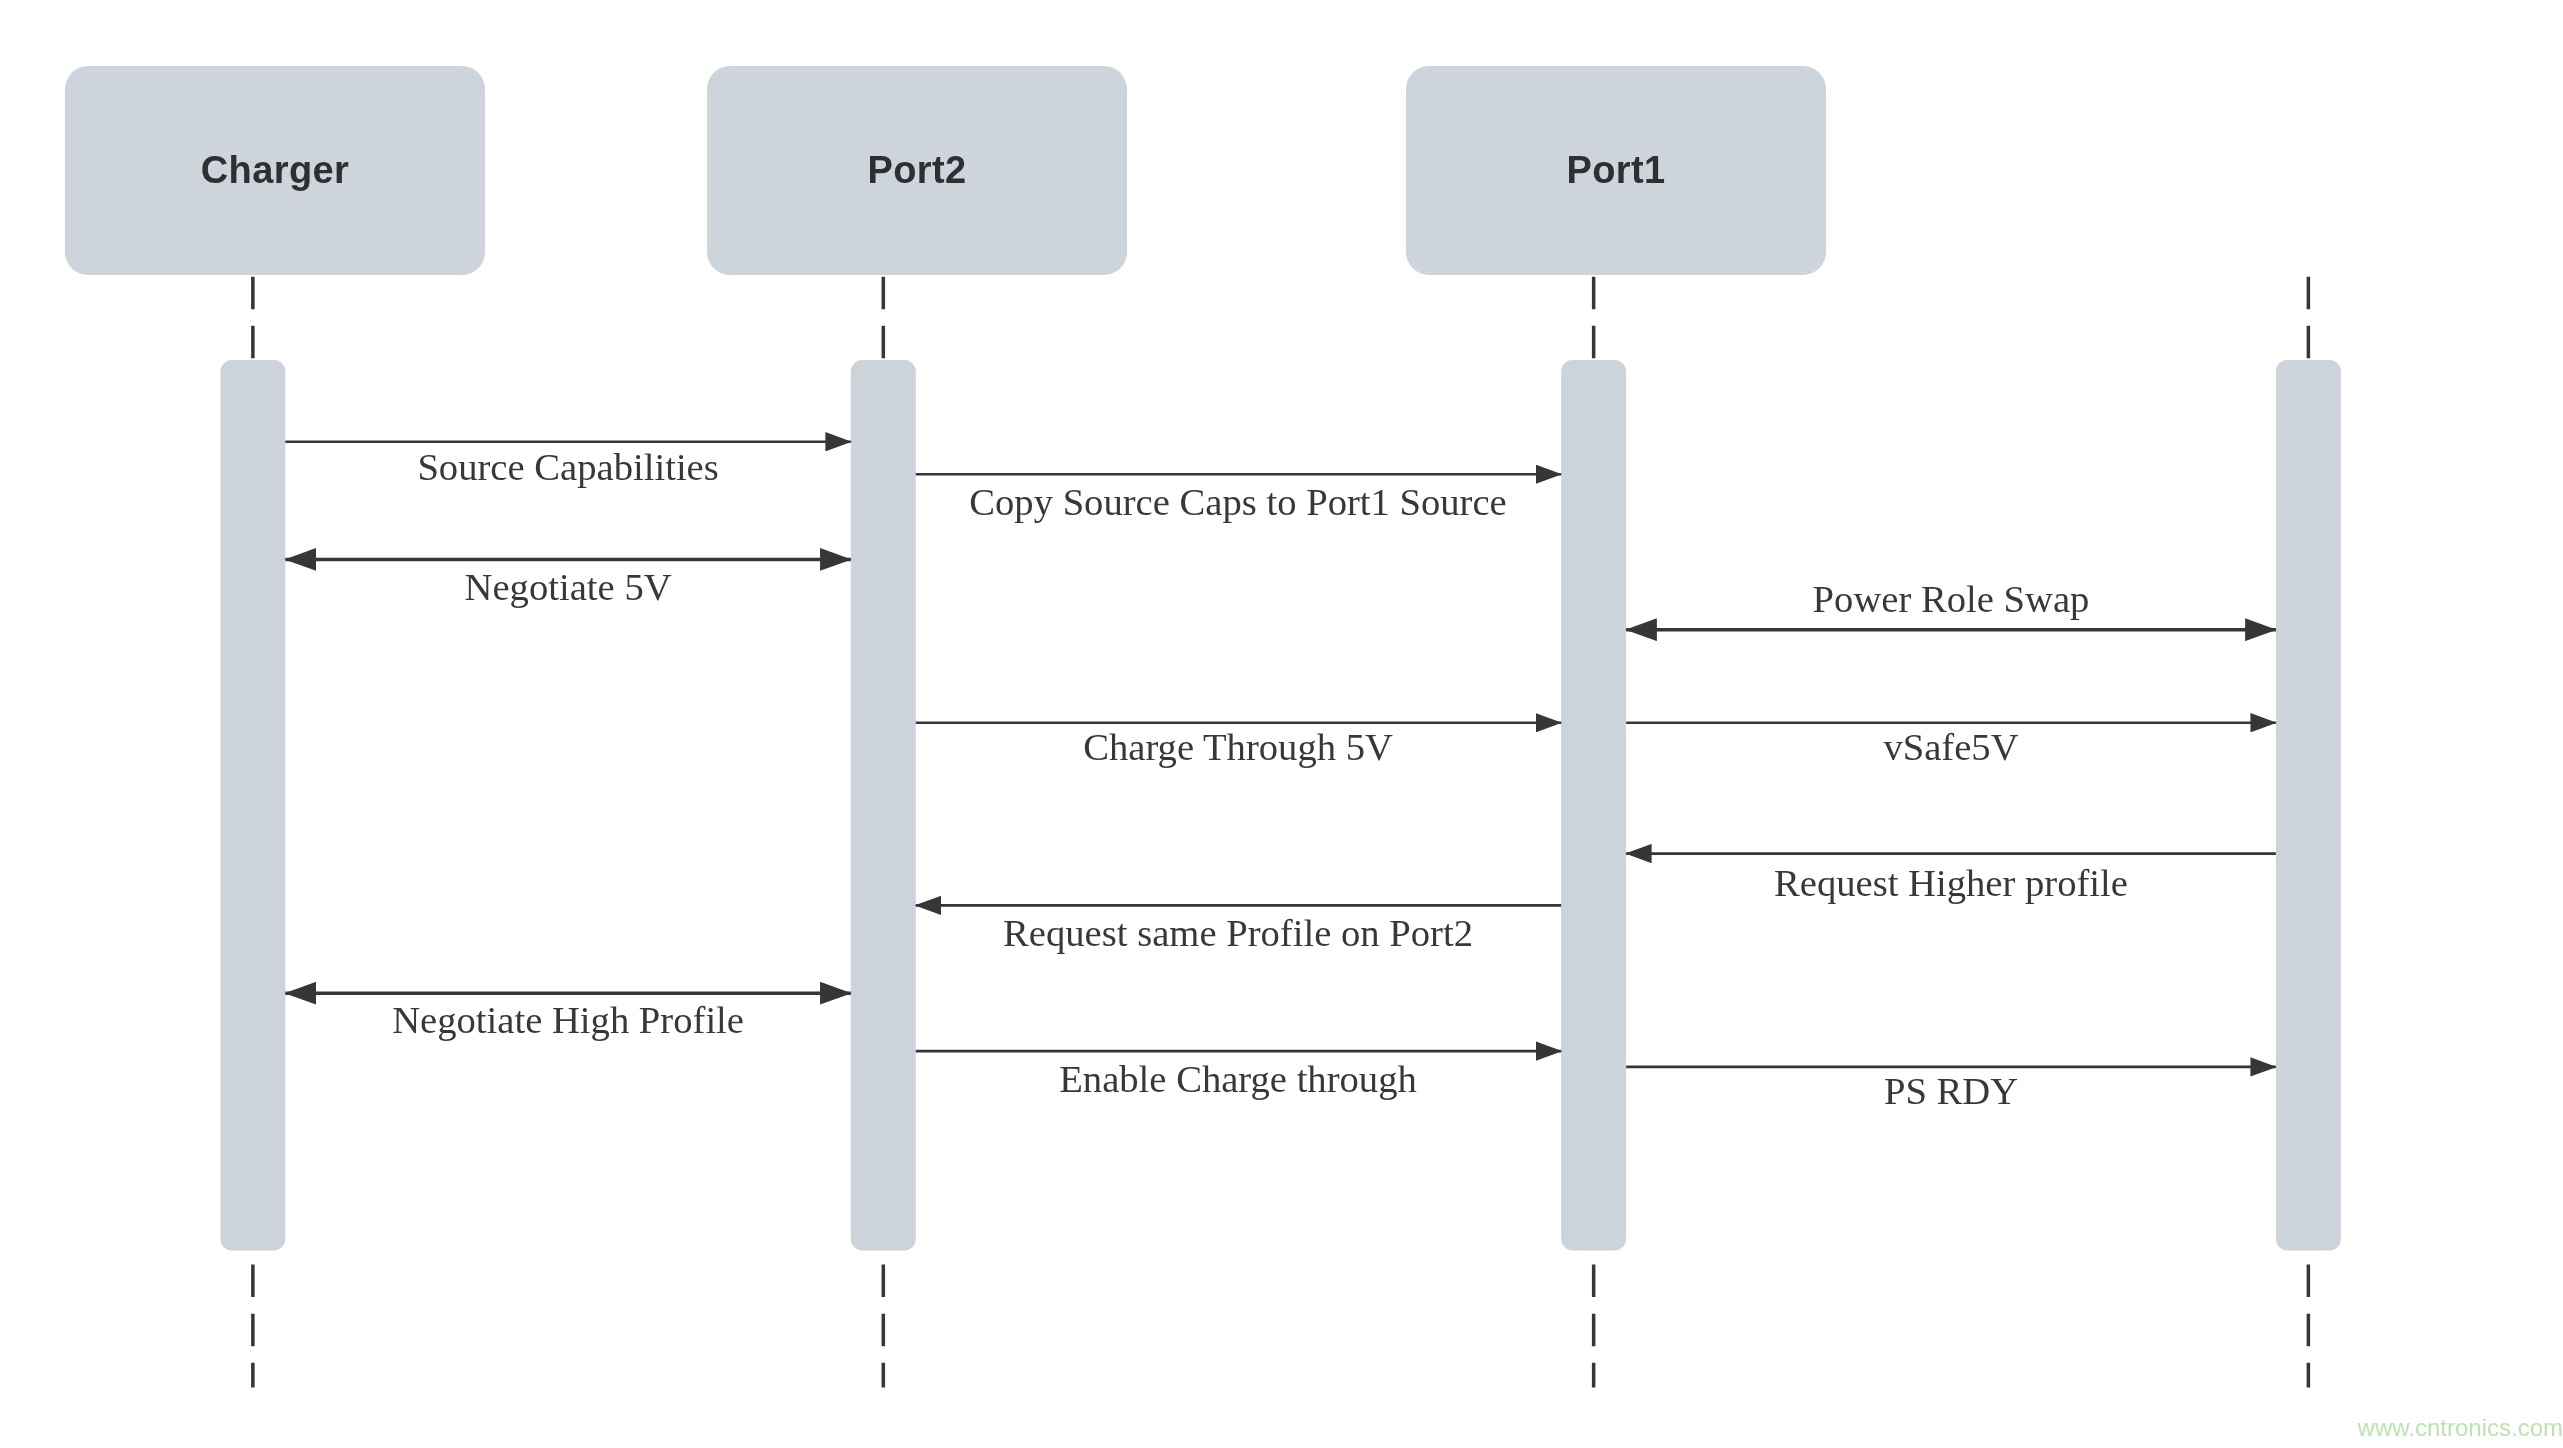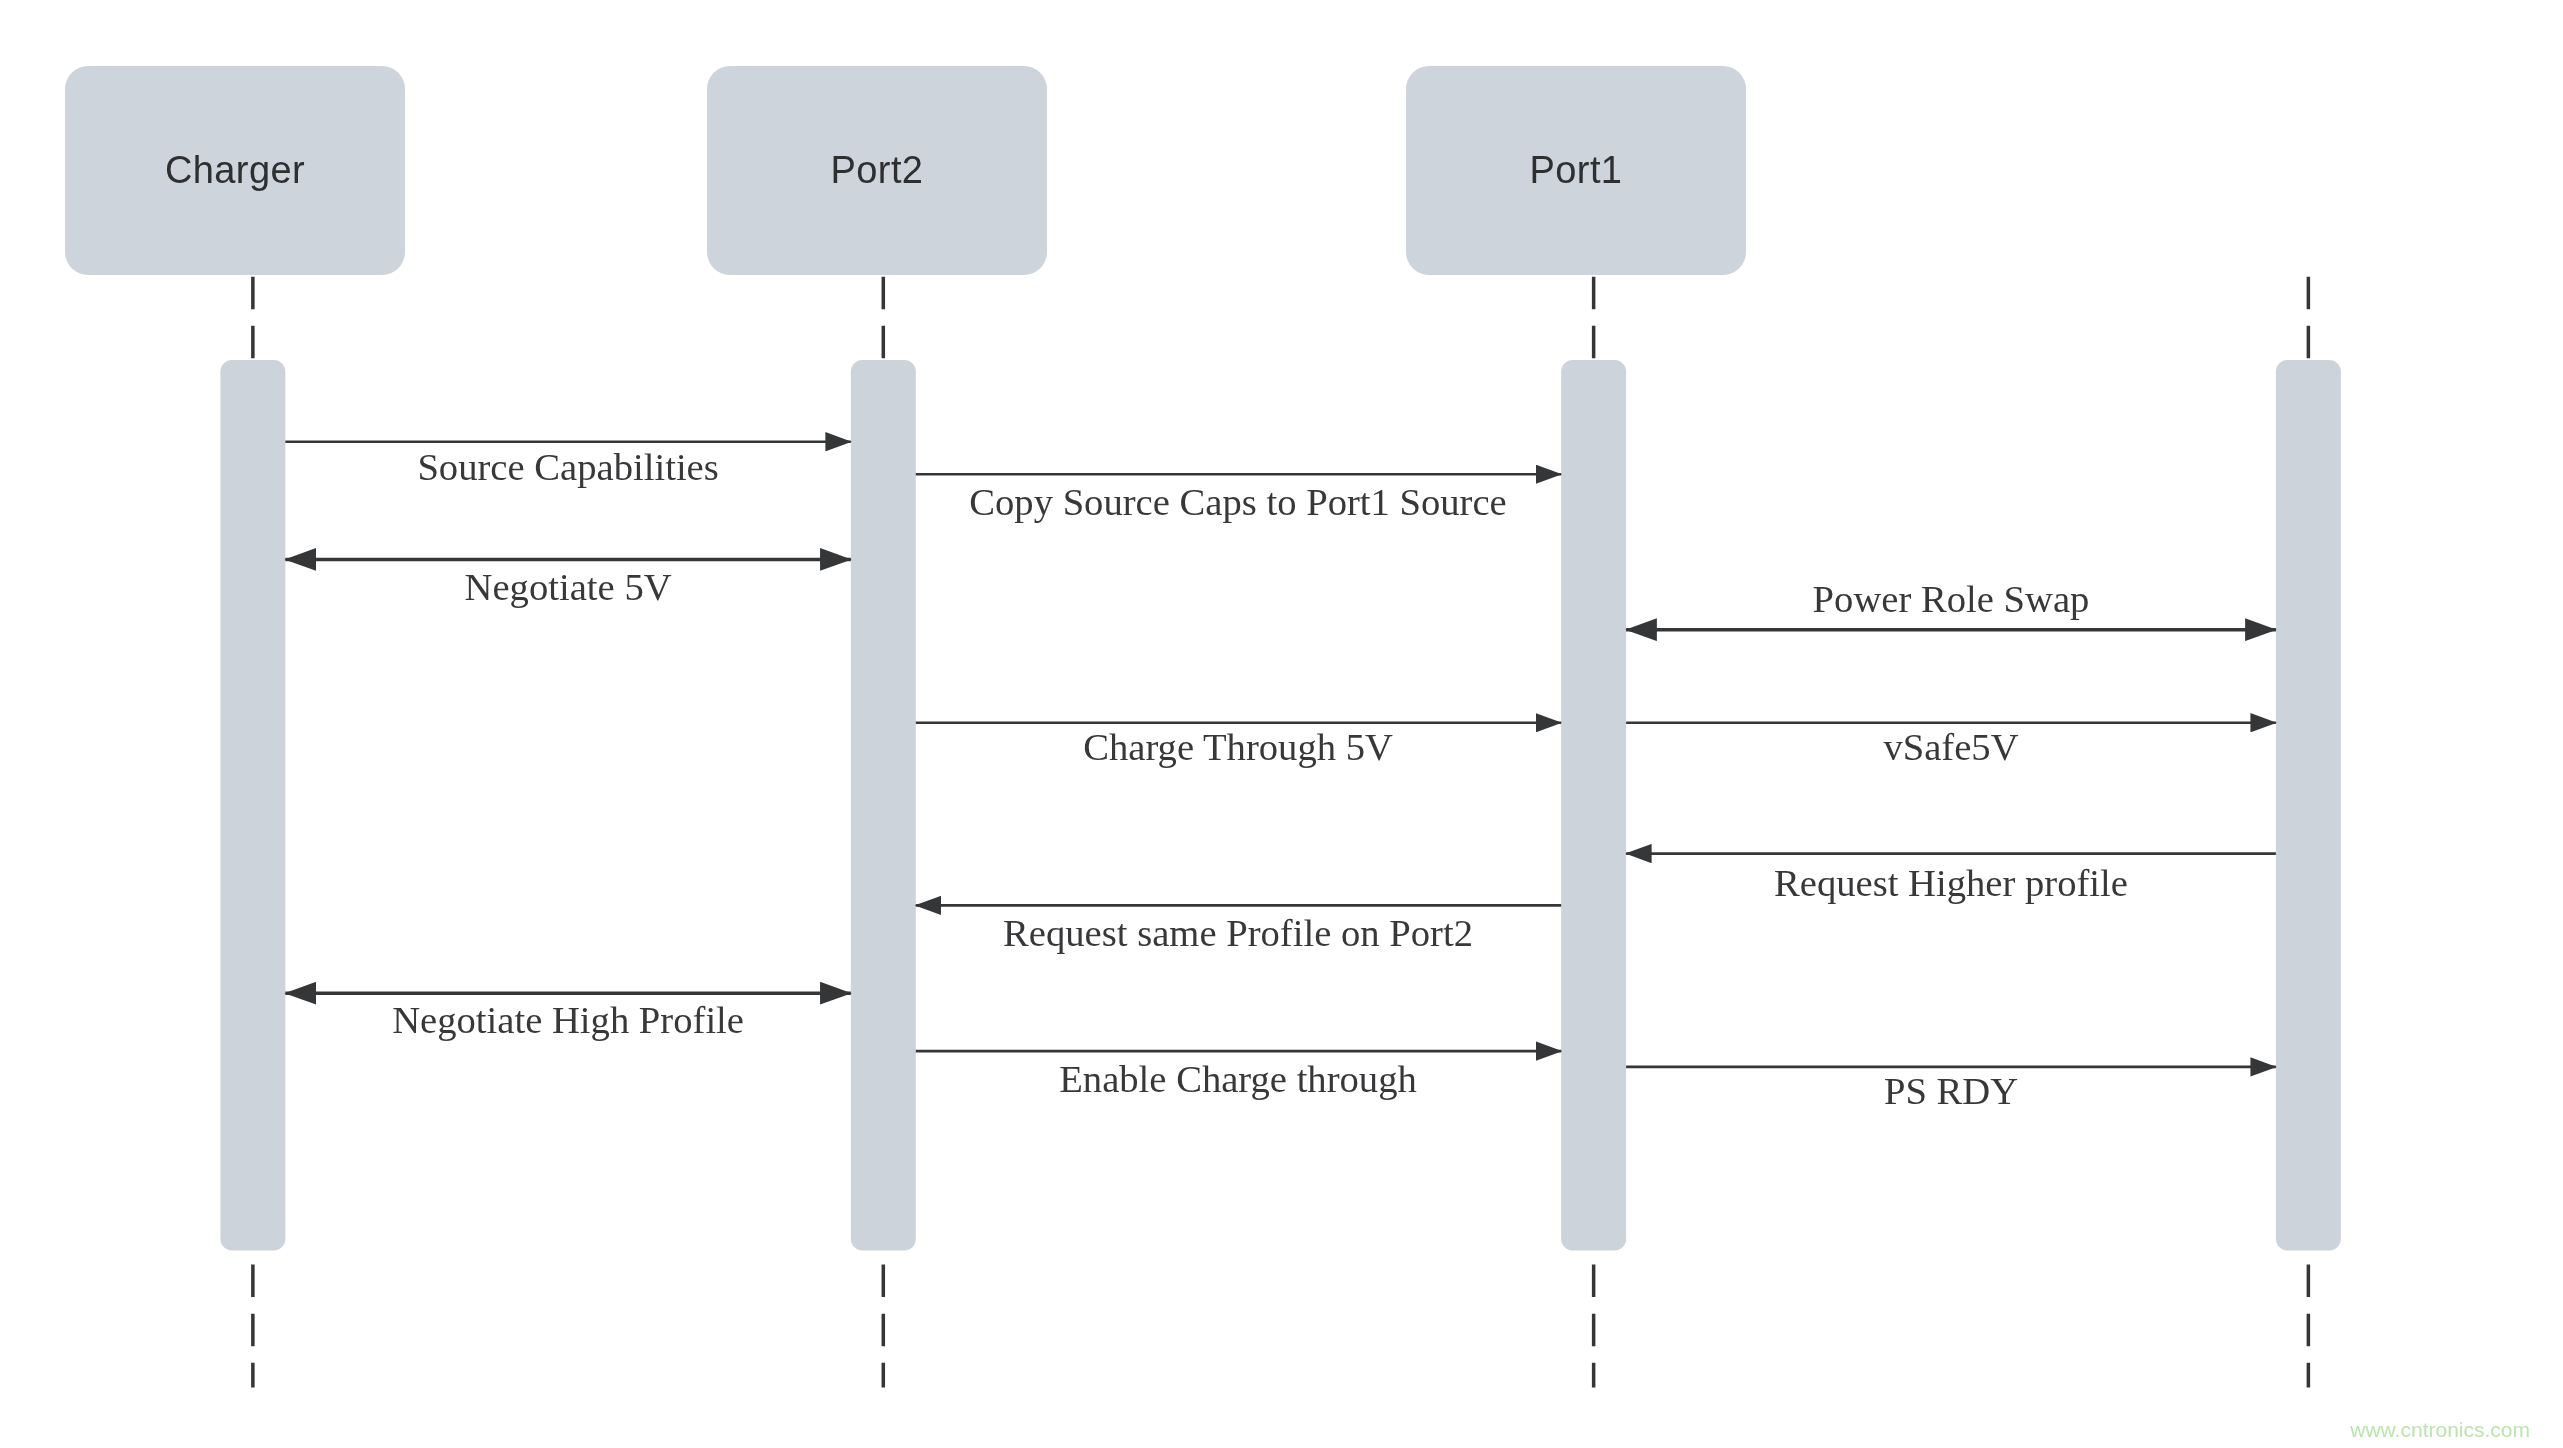--- a/index.html
+++ b/index.html
@@ -7,43 +7,43 @@
     --activation-fill:#ccd3da;
     --title-text:#2e2f31;
     --message-text:#38383a;
     --line:#353637;
     --background:#ffffff;
     --watermark:#bce4ae;
   }
   html,body{margin:0;padding:0;overflow:hidden;background:var(--background);}
   #canvas{position:relative;width:2563px;height:1449px;background:var(--background);}
   .participant{
-    position:absolute;top:66px;width:340px;height:209px;
+    position:absolute;top:66px;width:420px;height:209px;
     border-radius:23px;background:var(--participant-fill);
     display:flex;align-items:center;justify-content:center;
-    font-family:"Liberation Sans",sans-serif;font-weight:normal;
+    font-family:"Liberation Sans",sans-serif;font-weight:bold;
     font-size:38px;color:var(--title-text);letter-spacing:0.4px;
   }
   #p-charger{left:65px;}
   #p-port2{left:707px;}
   #p-port1{left:1406px;}
   #p-laptop{left:2121px;}
   #diagram-svg{position:absolute;left:0;top:0;}
   .life{stroke:var(--line);stroke-width:4;stroke-dasharray:37 19;}
   .act{fill:var(--activation-fill);}
   .msg{stroke:var(--line);stroke-width:3;fill:none;}
   .msg2{stroke-width:4;}
   .head{fill:var(--line);stroke:none;}
   .lbl{
     font-family:"Liberation Serif",serif;font-size:44px;
     fill:var(--message-text);text-anchor:middle;
   }
   .watermark{
-    position:absolute;right:33px;bottom:7px;
-    font-family:"Liberation Sans",sans-serif;font-size:21px;
+    position:absolute;right:0;bottom:7px;
+    font-family:"Liberation Sans",sans-serif;font-size:24px;
     color:var(--watermark);
   }
 </style>
 </head>
 <body>
 
 <div id="canvas">
 
   <div class="participant" id="p-charger">Charger</div>
   <div class="participant" id="p-port2">Port2</div>

